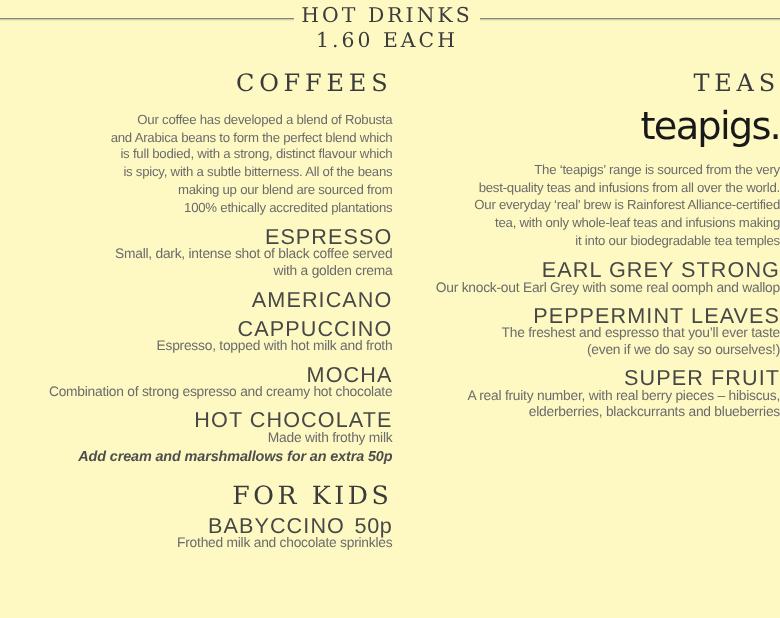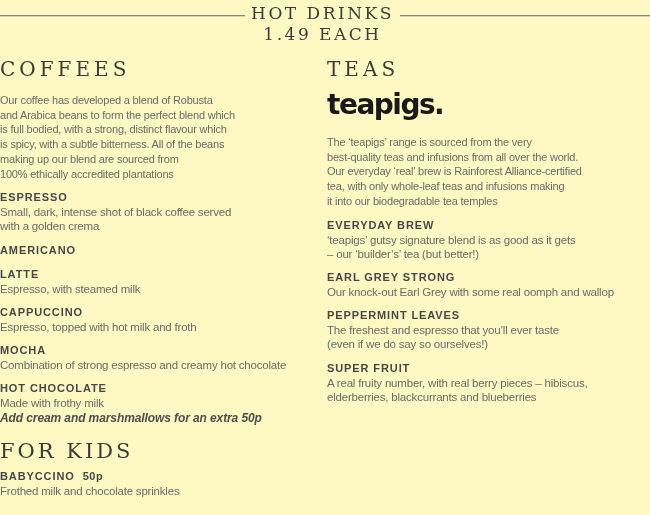--- a/index.html
+++ b/index.html
@@ -16,65 +16,65 @@
   }
   .rule-left  { width: 245px; }
   .rule-right { width: 250px; }
   .title-block {
     flex: 1; text-align: center; padding-top: 3px; white-space: nowrap;
     font-family: "DejaVu Serif", serif; color: #3c3c3c;
     font-size: 17px; letter-spacing: 2.5px; line-height: 21px;
   }
   
   .columns { display: flex; margin-top: 12px; }
-  .col { text-align: left; }
+  .col { text-align: right; }
   .col-left  { width: 327px; }
   .col-right { width: 323px; }
   .section-heading {
     font-family: "DejaVu Serif", serif; font-weight: 400; color: #3b3b3b;
     font-size: 20px; letter-spacing: 4px; line-height: 24px; margin: 0;
   }
   .intro {
     margin-top: 12px; font-size: 11px; line-height: 14.7px;
     letter-spacing: -0.2px; color: #6b6b6b; white-space: pre-line;
   }
   .item { margin-top: 9px; }
   .item-name {
-    font-size: 11px; font-weight: 700; letter-spacing: 0.9px;
+    font-size: 18px; font-weight: 400; letter-spacing: 0.9px;
     color: #474747; line-height: 15px;
   }
   .item-desc {
     font-size: 11.5px; line-height: 14.2px; letter-spacing: -0.2px;
     color: #6b6b6b; white-space: pre-line;
   }
   .item-note {
     margin-top: 1px; font-size: 12px; font-weight: 700; font-style: italic;
     color: #4e4e4e; line-height: 15px; letter-spacing: -0.1px;
   }
   .kids-heading {
     font-family: "DejaVu Serif", serif; font-weight: 400; color: #3b3b3b;
     font-size: 21px; letter-spacing: 3px; line-height: 25px; margin-top: 13px;
   }
   .kids-item { margin-top: 5px; }
   .price { margin-left: 8px; letter-spacing: 0.5px; }
   .brand-logo {
-    margin-top: 6px; font-family: "DejaVu Sans", sans-serif; font-weight: 700;
-    font-size: 28px; line-height: 36px; letter-spacing: -1.5px; color: #191919;
+    margin-top: 6px; font-family: "DejaVu Sans", sans-serif; font-weight: 400;
+    font-size: 32px; line-height: 36px; letter-spacing: -1.5px; color: #191919;
   }
 </style>
 </head>
 <body>
 
 <div class="page">
 
   <div class="header">
     <div class="rule rule-left"></div>
     <div class="title-block">
       <div>HOT DRINKS</div>
-      <div>1.49 EACH</div>
+      <div>1.60 EACH</div>
     </div>
     <div class="rule rule-right"></div>
   </div>
 
   <div class="columns">
 
     <div class="col col-left">
       <div class="section-heading">COFFEES</div>
       <div class="intro">Our coffee has developed a blend of Robusta
 and Arabica beans to form the perfect blend which
@@ -86,24 +86,20 @@
       <div class="item">
         <div class="item-name">ESPRESSO</div>
         <div class="item-desc">Small, dark, intense shot of black coffee served
 with a golden crema</div>
       </div>
 
       <div class="item">
         <div class="item-name">AMERICANO</div>
       </div>
 
-      <div class="item">
-        <div class="item-name">LATTE</div>
-        <div class="item-desc">Espresso, with steamed milk</div>
-      </div>
 
       <div class="item">
         <div class="item-name">CAPPUCCINO</div>
         <div class="item-desc">Espresso, topped with hot milk and froth</div>
       </div>
 
       <div class="item">
         <div class="item-name">MOCHA</div>
         <div class="item-desc">Combination of strong espresso and creamy hot chocolate</div>
       </div>
@@ -126,25 +122,20 @@
 
     <div class="col col-right">
       <div class="section-heading">TEAS</div>
       <div class="brand-logo">teapigs.</div>
       <div class="intro">The ‘teapigs’ range is sourced from the very
 best-quality teas and infusions from all over the world.
 Our everyday ‘real’ brew is Rainforest Alliance-certified
 tea, with only whole-leaf teas and infusions making
 it into our biodegradable tea temples</div>
 
-      <div class="item">
-        <div class="item-name">EVERYDAY BREW</div>
-        <div class="item-desc">‘teapigs’ gutsy signature blend is as good as it gets
-– our ‘builder’s’ tea (but better!)</div>
-      </div>
 
       <div class="item">
         <div class="item-name">EARL GREY STRONG</div>
         <div class="item-desc">Our knock-out Earl Grey with some real oomph and wallop</div>
       </div>
 
 
       <div class="item">
         <div class="item-name">PEPPERMINT LEAVES</div>
         <div class="item-desc">The freshest and espresso that you’ll ever taste

